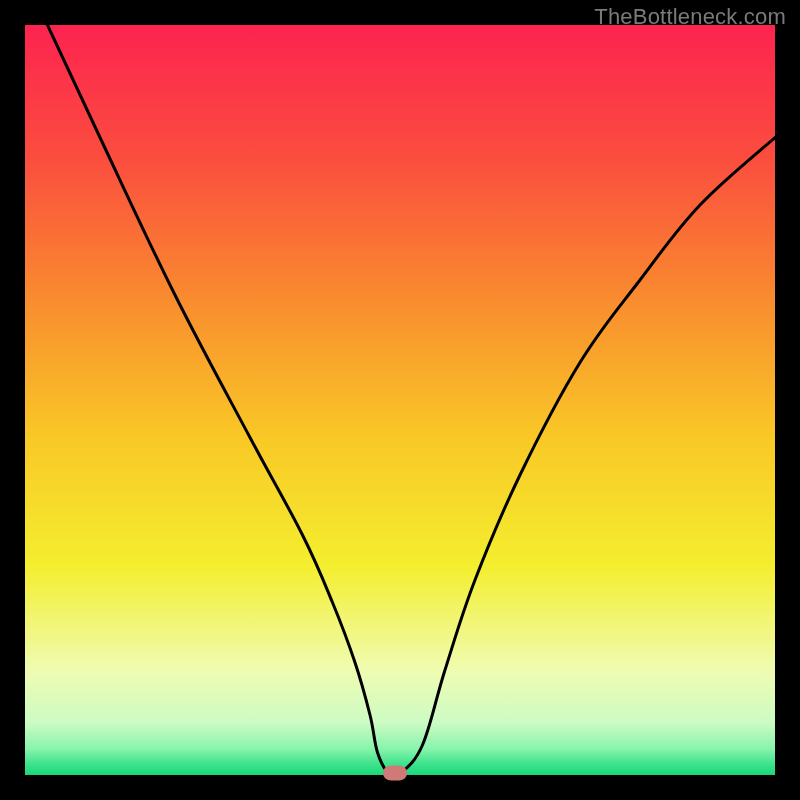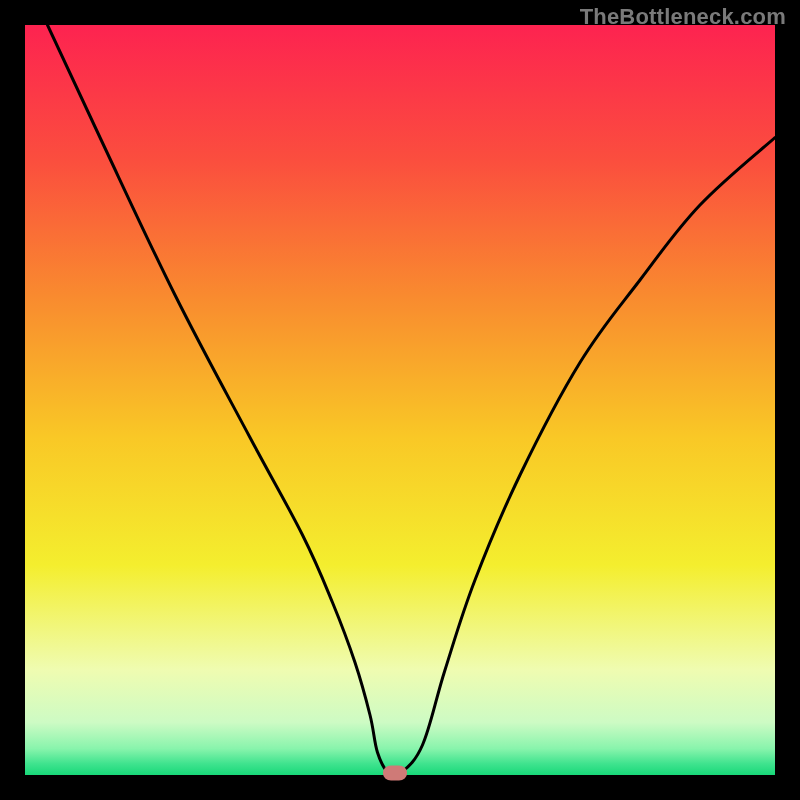--- a/index.html
+++ b/index.html
@@ -16,21 +16,21 @@
     width: 800px;
     height: 800px;
     background: #000;
   }
   .watermark {
     position: absolute;
     top: 4px;
     right: 14px;
     color: #7a7a7a;
     font-size: 22px;
-    font-weight: 700;
+    font-weight: 400;
     letter-spacing: 0.2px;
     z-index: 10;
   }
   .plot-frame {
     position: absolute;
     left: 25px;
     top: 25px;
     width: 750px;
     height: 750px;
     background: #000;

